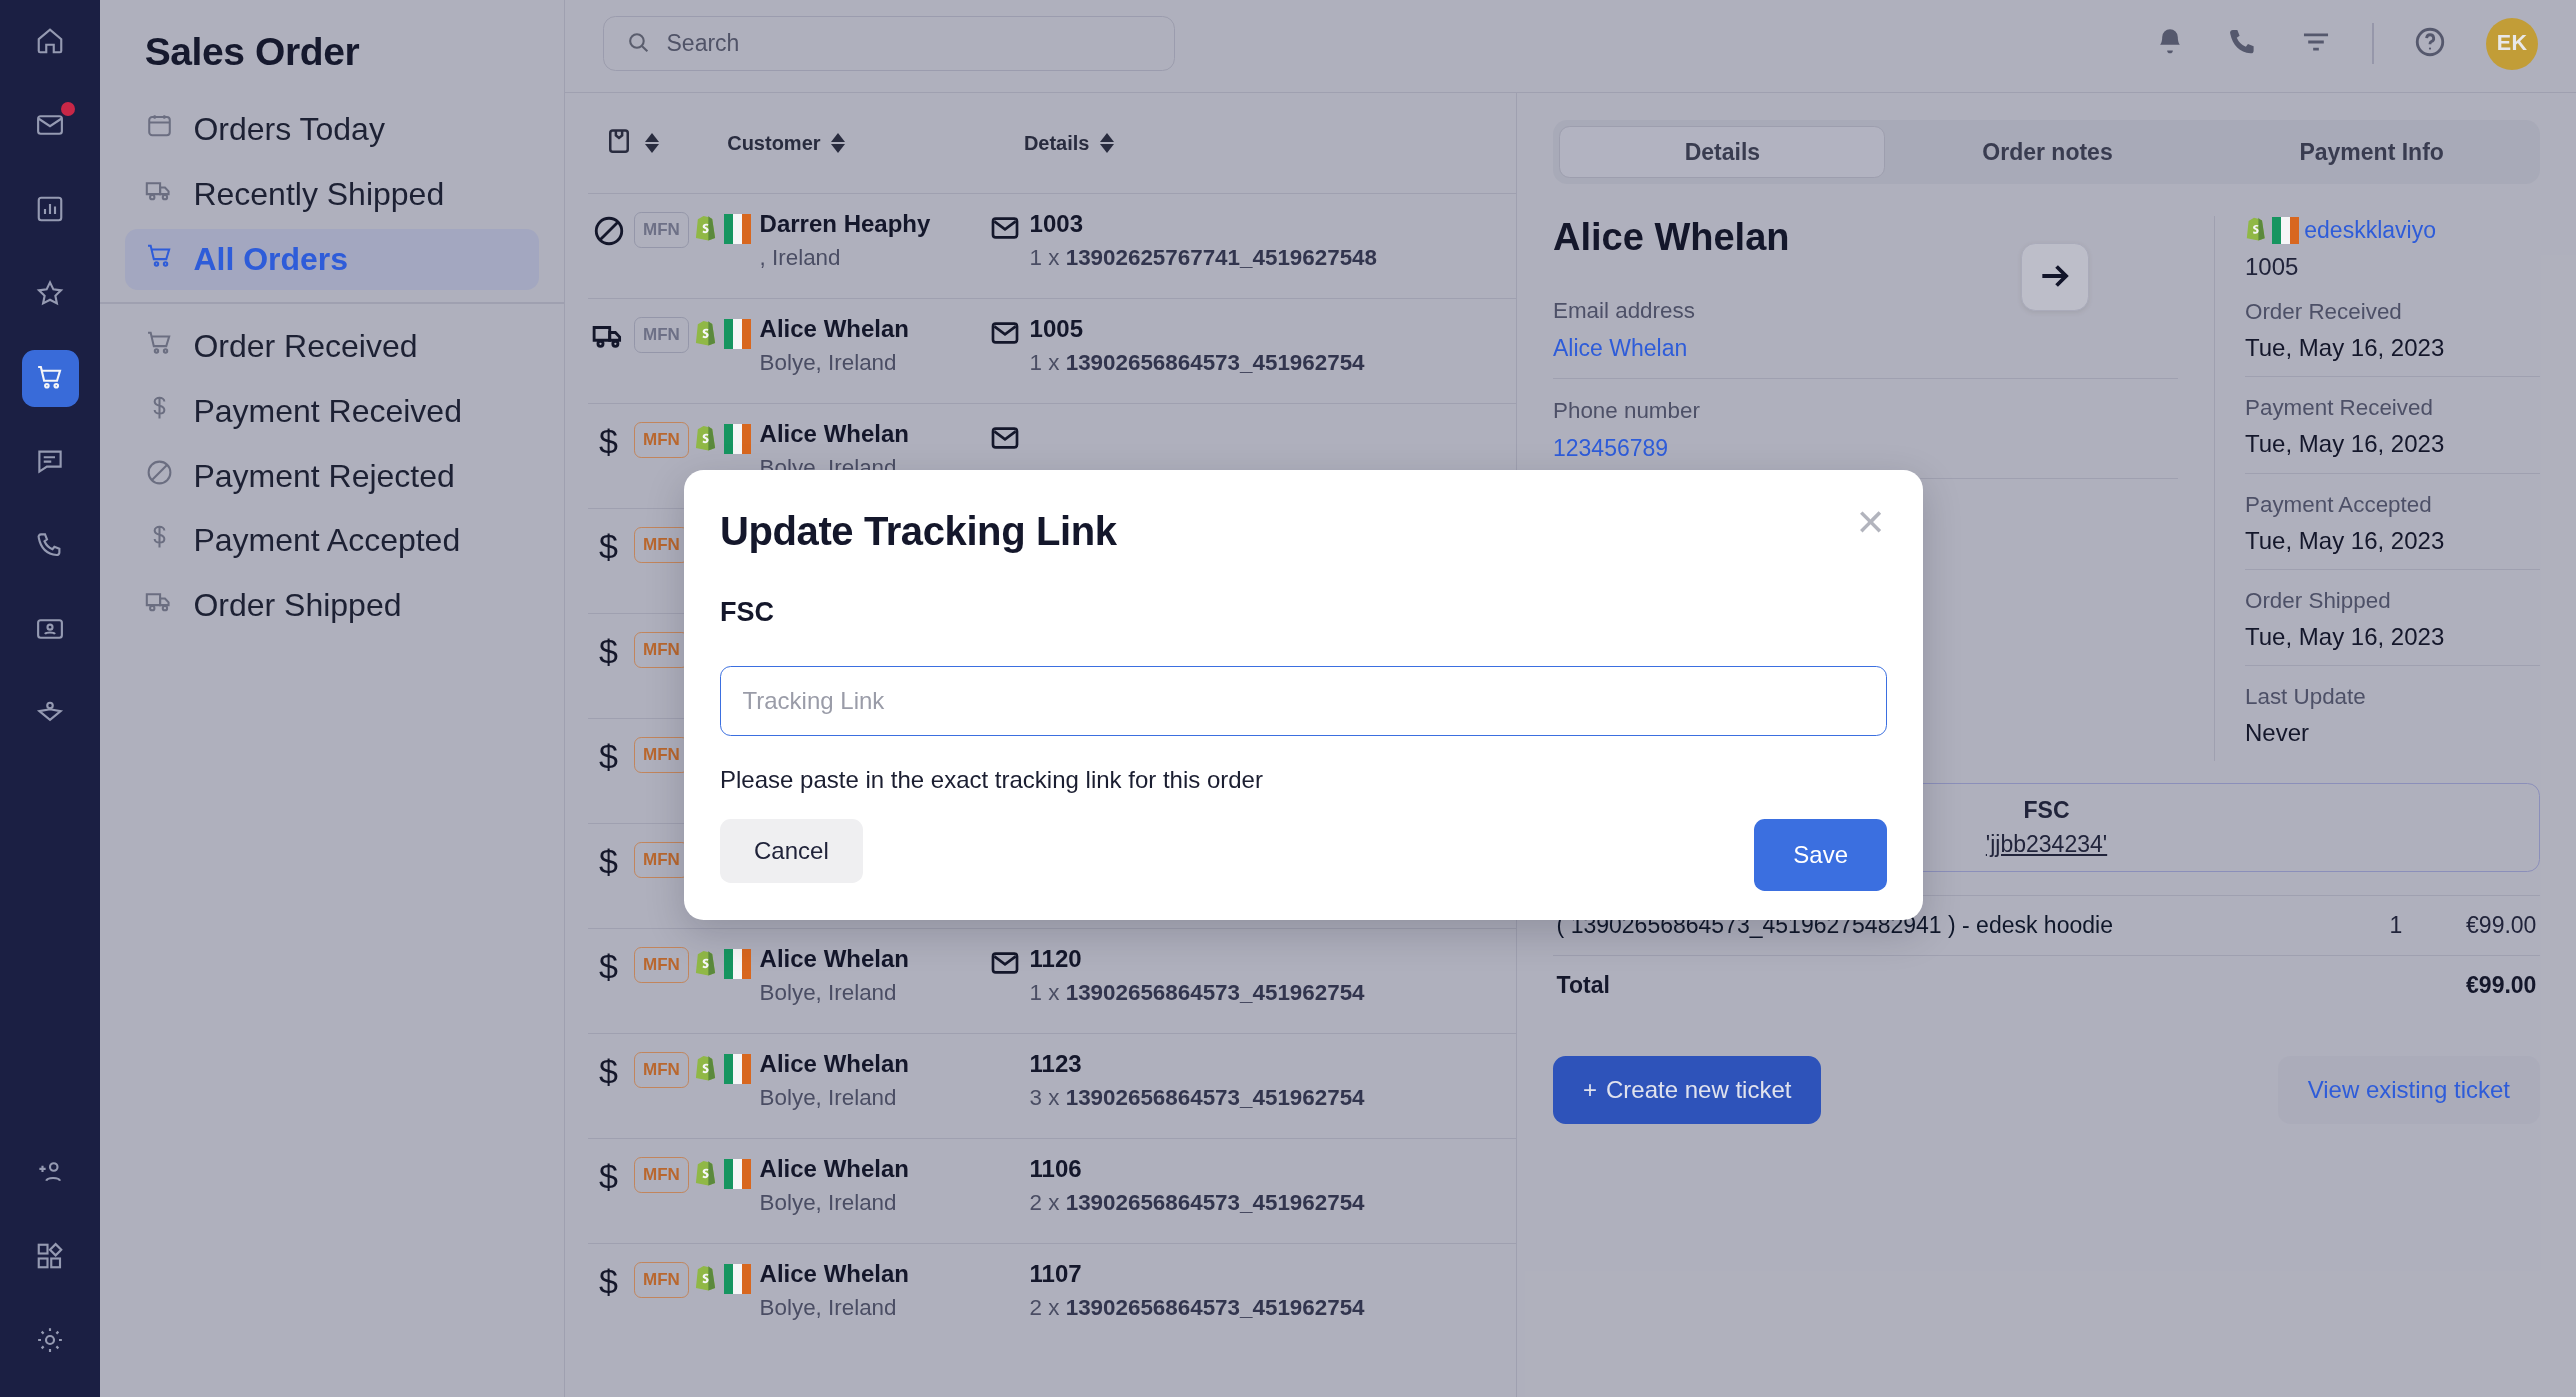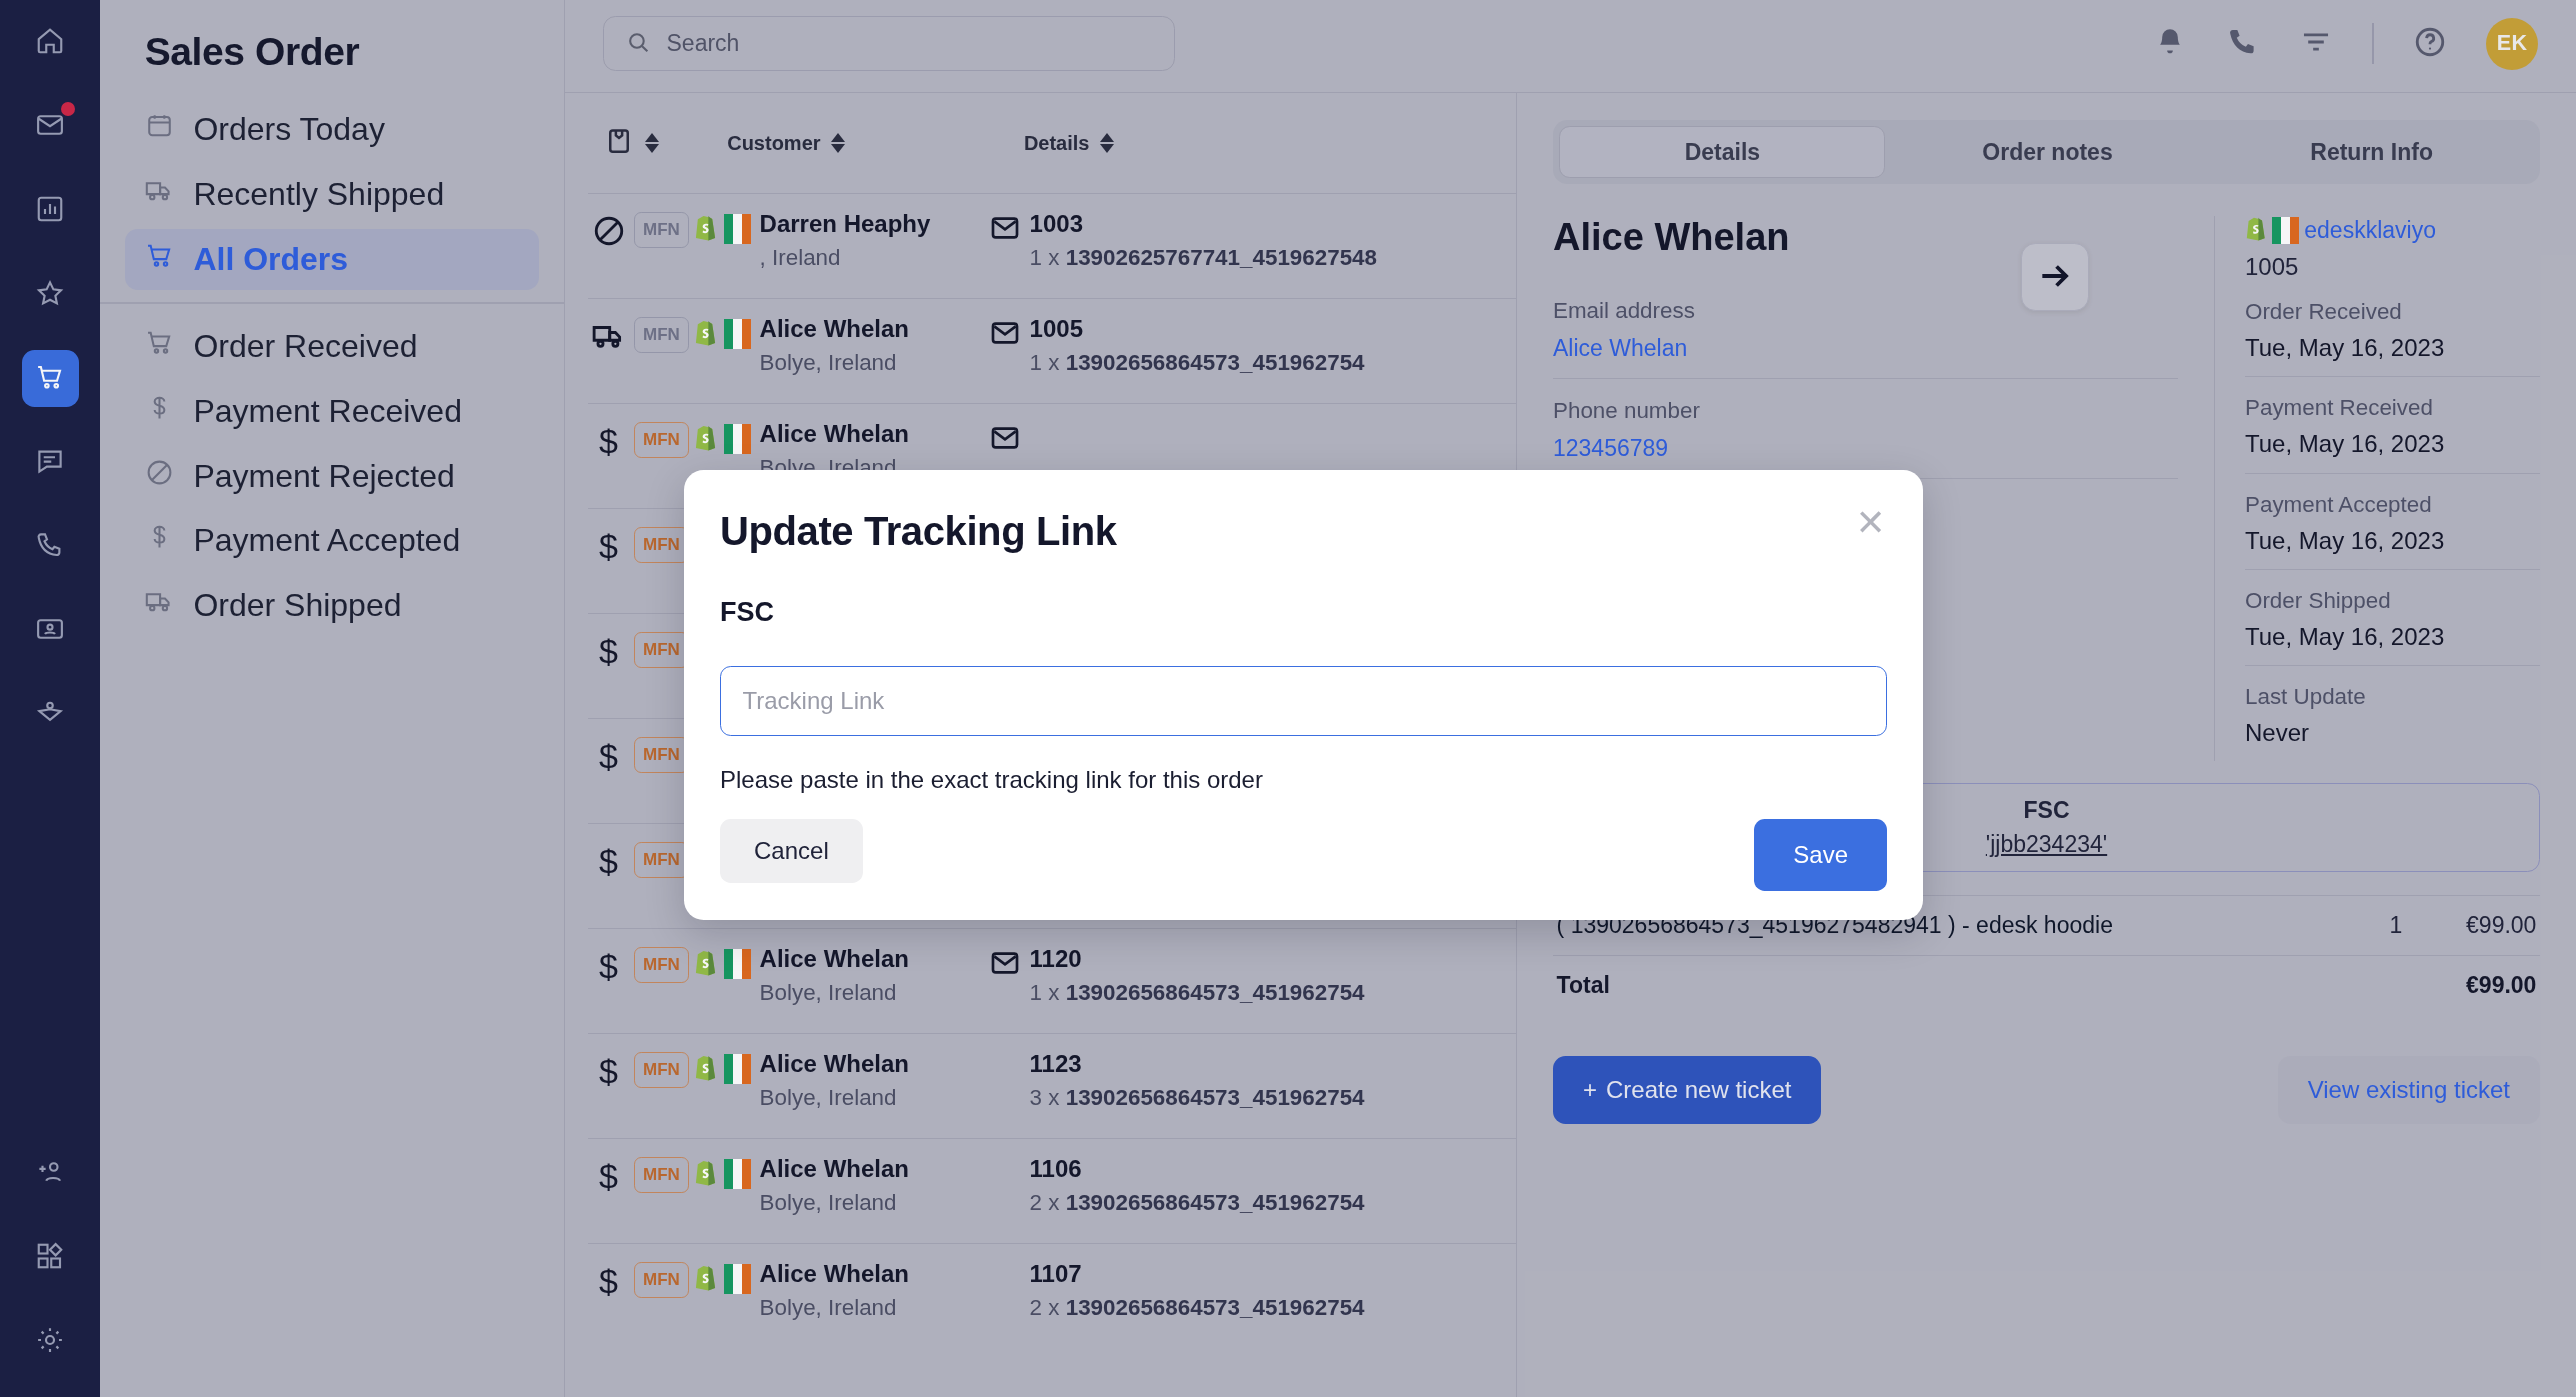--- a/index.html
+++ b/index.html
@@ -814,21 +814,21 @@
       <div class="expand-btn">
         <span><svg viewBox="0 0 24 24">
               <path d="M4 12h15M13 6l6 6-6 6"></path>
             </svg></span>
       </div>
 
       <div class="detail">
         <div class="tabs">
           <div class="tab active">Details</div>
           <div class="tab">Order notes</div>
-          <div class="tab">Return Info</div>
+          <div class="tab">Payment Info</div>
         </div>
 
         <div class="detail-cols">
           <div class="dcol-left">
             <div class="cust-name">Alice Whelan</div>
             <div class="field">
               <div class="lab">Email address</div>
               <div class="val">Alice Whelan</div>
             </div>
             <div class="field">

